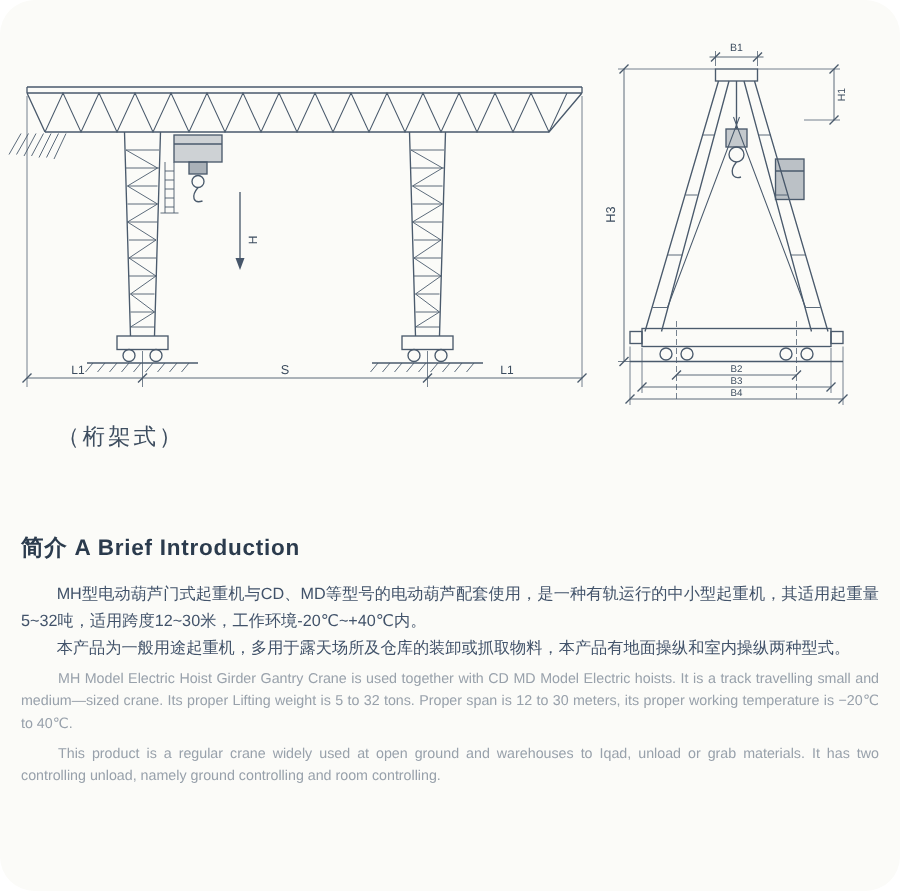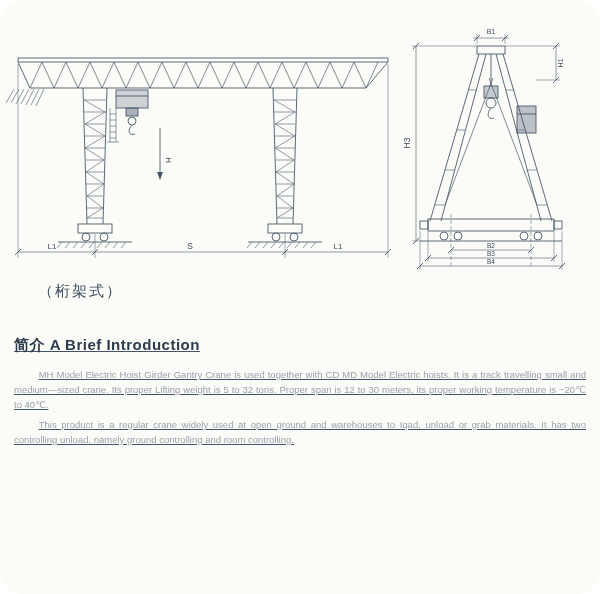--- a/index.html
+++ b/index.html
@@ -7,21 +7,21 @@
     position:relative;width:600px;height:594px;
     background:#fbfbf8;
     font-family:"Liberation Sans","DejaVu Sans",sans-serif;
     color:#42536a;overflow:hidden;border-radius:23px;
   }
   .drawing{position:absolute;top:0;left:0;}
   .caption{
     position:absolute;left:38px;top:282px;
     font-size:15px;color:#3e4e60;letter-spacing:2px;
   }
-  .intro{position:absolute;left:14px;right:14px;top:336px;text-decoration:underline;}
+  .intro{position:absolute;left:14px;right:14px;top:356px;}
   .intro-title{
     font-size:15px;font-weight:600;color:#2b3b4d;
     letter-spacing:0.5px;margin:0 0 12px 0;
   }
   .cn-para{
     font-size:10.8px;line-height:18px;color:#42536a;
     text-align:justify;text-indent:2.2em;margin:0;
   }
   .en-para{
     font-size:9.5px;line-height:15px;color:#98a1ab;
@@ -132,20 +132,22 @@
     <text x="491" y="248" font-size="6.5" text-anchor="middle">B2</text>
     <text x="491" y="256" font-size="6.5" text-anchor="middle">B3</text>
     <text x="491" y="264" font-size="6.5" text-anchor="middle">B4</text>
   </svg>
 
   <div class="caption">（桁架式）</div>
 
   <div class="intro">
     <h2 class="intro-title">简介 A Brief Introduction</h2>
 
+    <p class="cn-para">MH型电动葫芦门式起重机与CD、MD等型号的电动葫芦配套使用，是一种有轨运行的中小型起重机，其适用起重量5~32吨，适用跨度12~30米，工作环境-20℃~+40℃内。</p>
+    <p class="cn-para">本产品为一般用途起重机，多用于露天场所及仓库的装卸或抓取物料，本产品有地面操纵和室内操纵两种型式。</p>
 
     <div class="en-block">
       <p class="en-para">MH Model Electric Hoist Girder Gantry Crane is used together with CD MD Model Electric hoists.  It is a track travelling small and medium—sized crane.  Its proper Lifting weight is 5 to 32 tons.  Proper span is 12 to 30 meters,  its proper working temperature is −20℃ to 40℃.</p>
       <p class="en-para">This product is a regular crane widely used at open ground and warehouses to Iqad, unload or grab materials.  It has two controlling unload, namely ground controlling and room controlling.</p>
     </div>
   </div>
 
 </div>
 
 </body></html>

